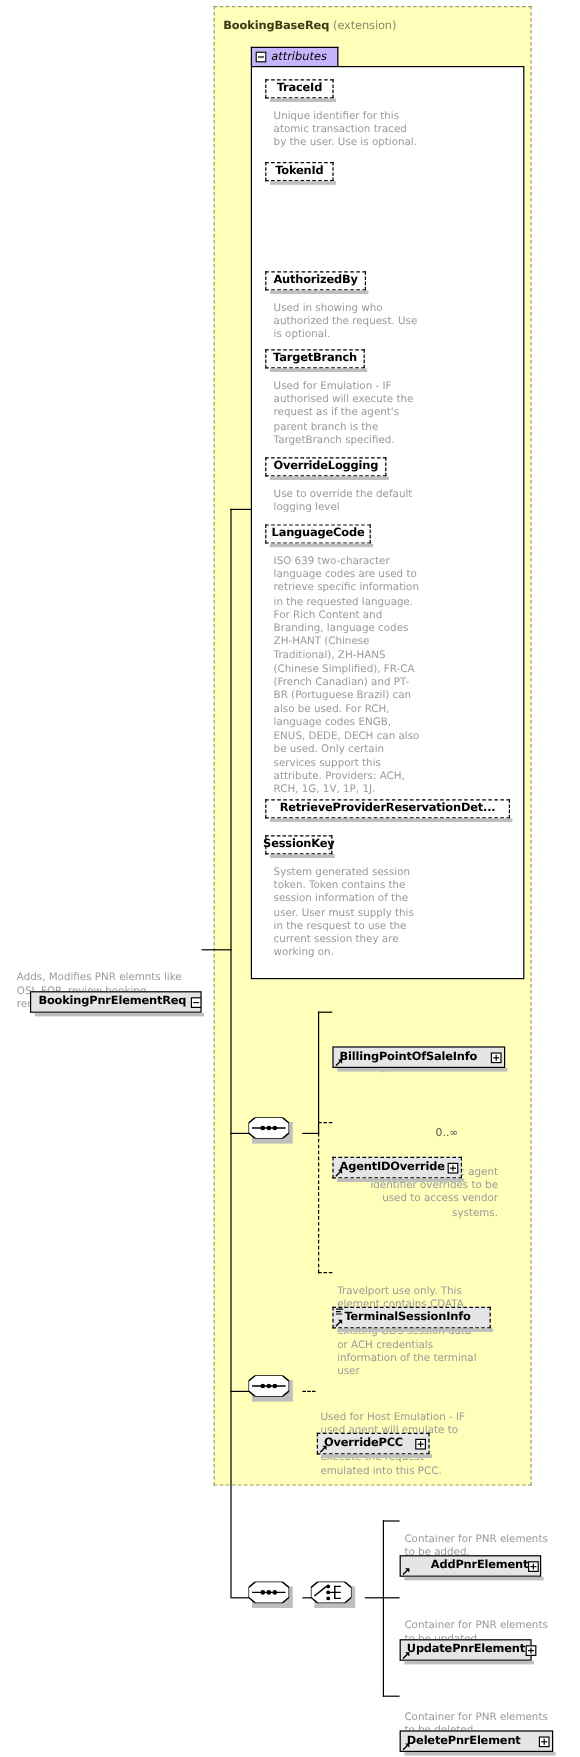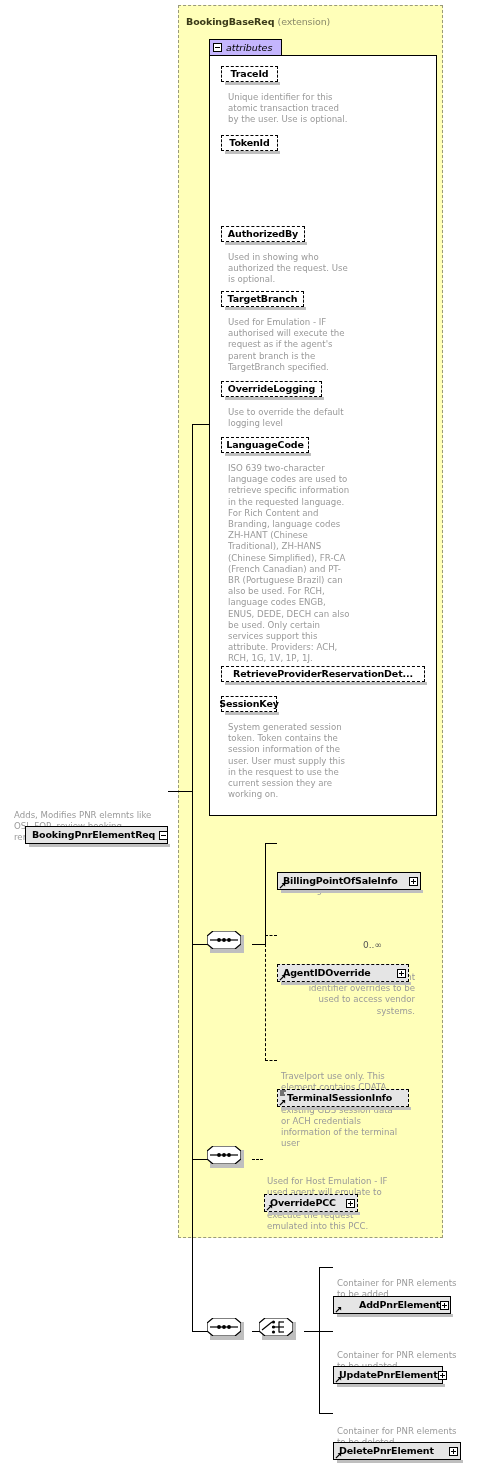--- a/index.html
+++ b/index.html
@@ -313,21 +313,21 @@
   <div class="node solid" style="left:277px; top:828px; width:144px;">
     <svg class="refarrow" viewBox="0 0 8 8">
       <line x1="1" y1="7" x2="6" y2="2" stroke="#000" stroke-width="1.3"></line>
       <polygon points="7,1 7,5 3,1" fill="#000"></polygon>
     </svg>
     <span class="lbl">BillingPointOfSaleInfo</span>
     <span class="tgl plus" style="margin-left:auto;"></span>
   </div>
   <div class="desc" style="left:281px; top:874px; width:120px;">Point of Sale information for Billing</div>
 
-  <div class="node dashed" style="left:277px; top:920px; width:132px;">
+  <div class="node dashed" style="left:277px; top:920px; width:108px;">
     <svg class="refarrow" viewBox="0 0 8 8">
       <line x1="1" y1="7" x2="6" y2="2" stroke="#000" stroke-width="1.3"></line>
       <polygon points="7,1 7,5 3,1" fill="#000"></polygon>
     </svg>
     <span class="lbl">AgentIDOverride</span>
     <span class="tgl plus" style="margin-left:auto;"></span>
   </div>
   <div class="card" style="left:363px; top:940px;">0..∞</div>
   <div class="desc right" style="left:294px; top:972px; width:121px;">Vendor specific agent identifier overrides to be used to access vendor systems.</div>
 

